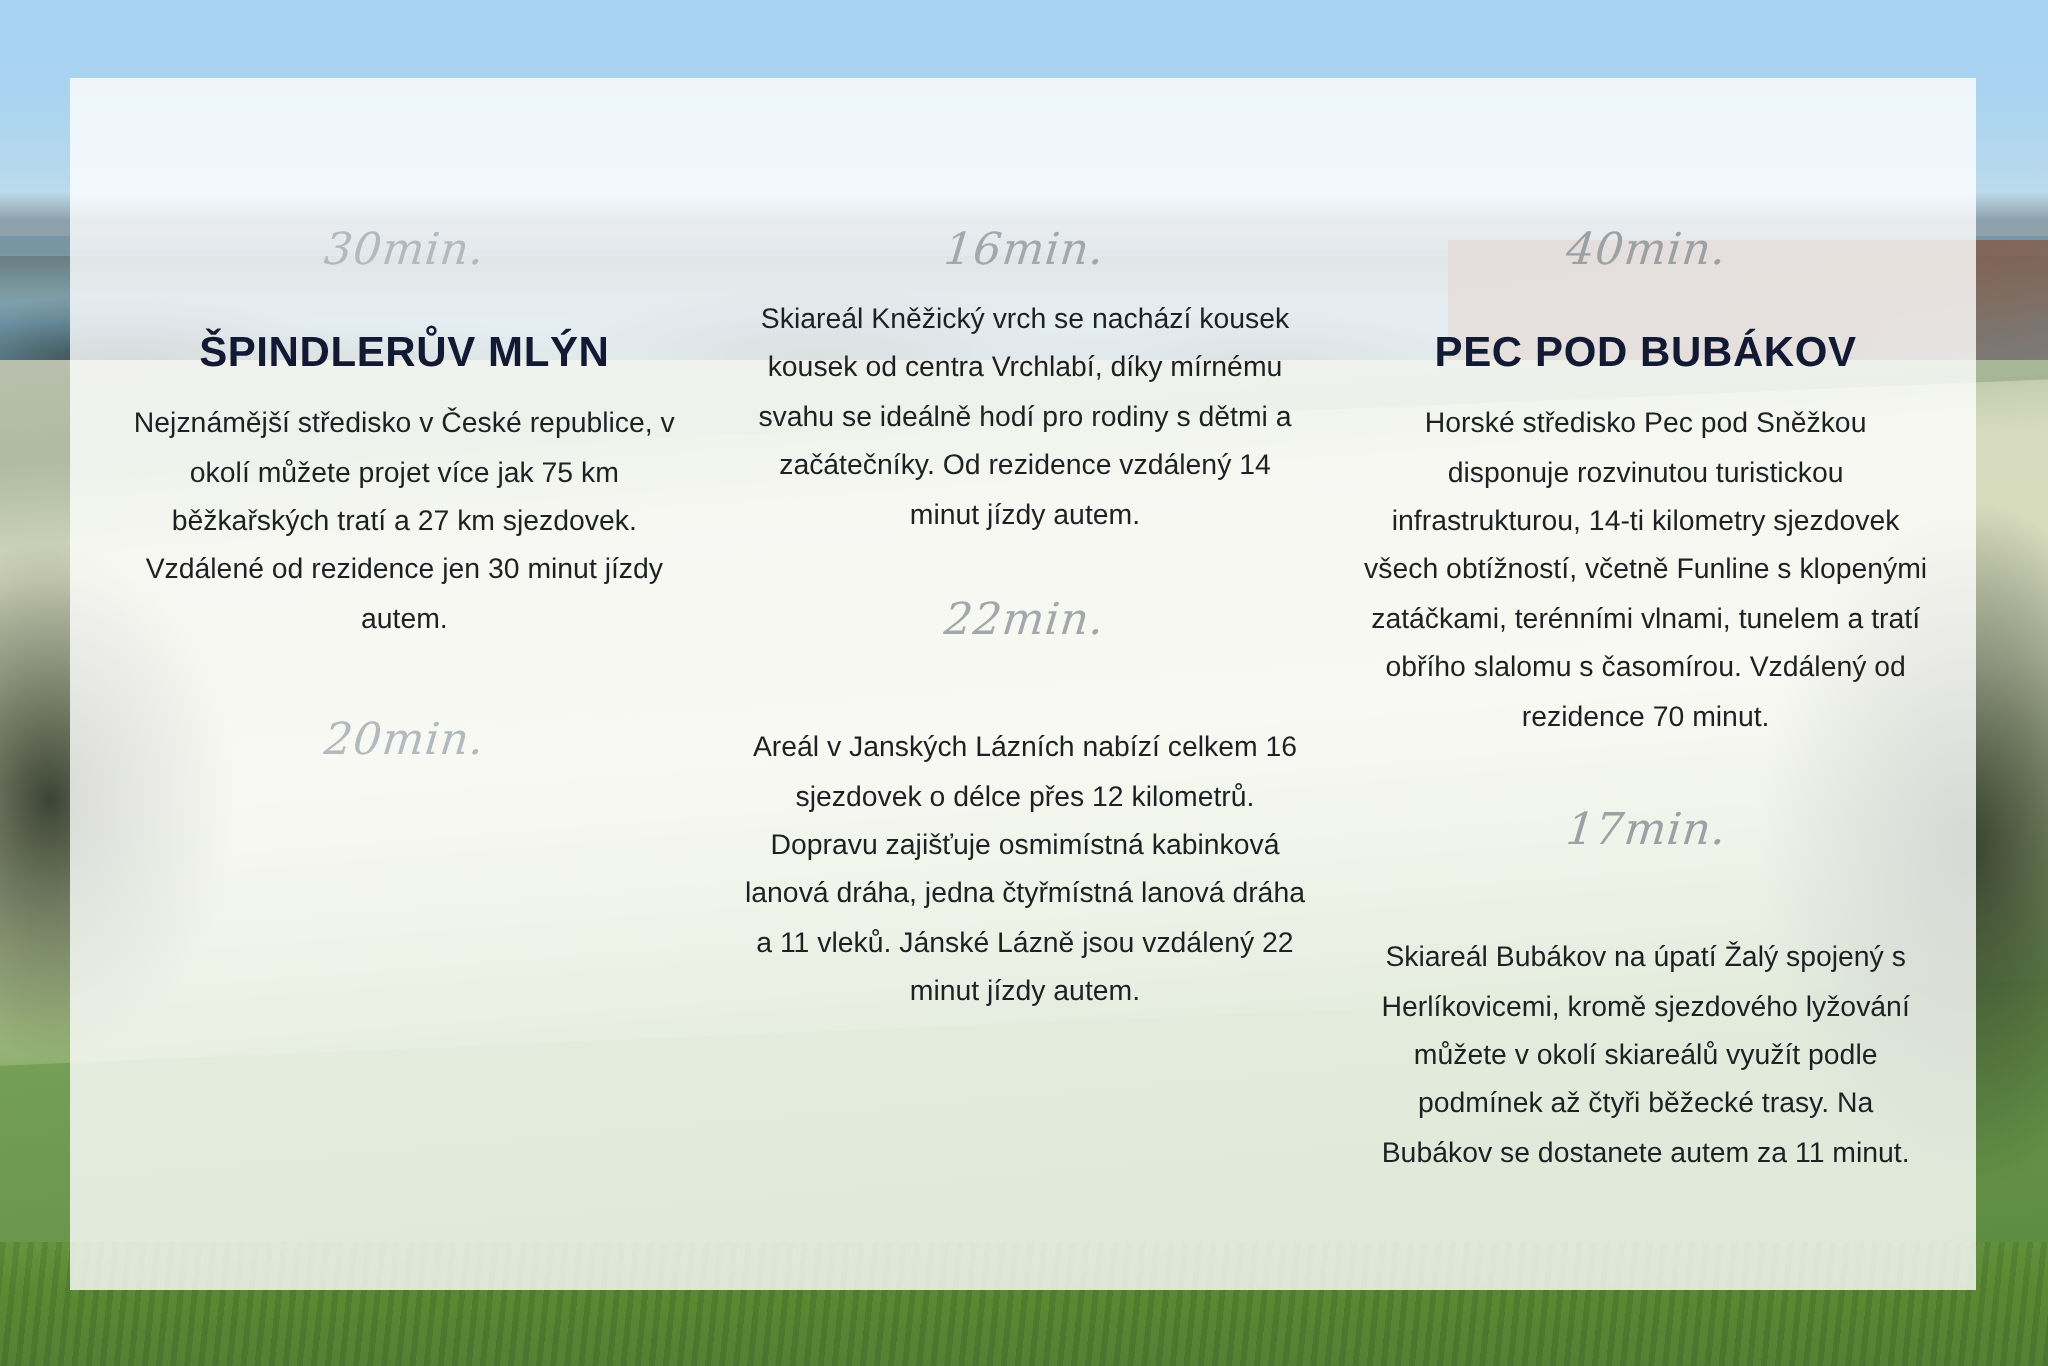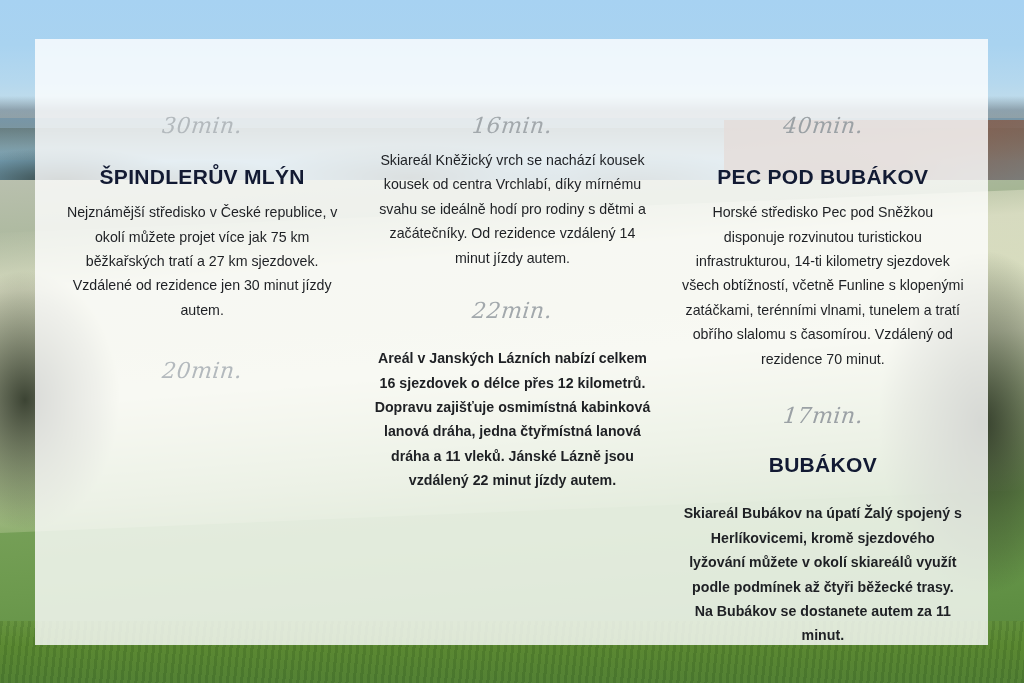--- a/index.html
+++ b/index.html
@@ -202,21 +202,21 @@
     color: #1e2024;
   }
 
   
   .slot-a .duration      { margin-top: 62px; }
   .slot-a .resort-title  { margin-top: 28px; }
   .slot-a .resort-body   { margin-top: 11px; }
 
   .slot-b .duration      { margin-top: 34px; }
   .slot-b .resort-title  { margin-top: 26px; }
-  .slot-b .resort-body   { margin-top: 24px; font-weight: bold; }
+  .slot-b .resort-body   { margin-top: 40px; }
 
   
   .col-1 .slot-a .duration { margin-top: 62px; }
   .col-1 .slot-b .duration { margin-top: 38px; }
 
   .col-2 .slot-a .duration { margin-top: 62px; }
   .col-2 .slot-a .resort-title { margin-top: 22px; }
   .col-2 .slot-b .duration { margin-top: 30px; }
 
   .col-3 .slot-a .duration { margin-top: 62px; }
@@ -263,19 +263,18 @@
     </div>
 
     <div class="col col-3">
       <div class="resort slot-a">
         <div class="duration">40min.</div>
         <h2 class="resort-title">PEC POD BUBÁKOV</h2>
         <p class="resort-body">Horské středisko Pec pod Sněžkou disponuje rozvinutou turistickou infrastrukturou, 14-ti kilometry sjezdovek všech obtížností, včetně Funline s klopenými zatáčkami, terénními vlnami, tunelem a tratí obřího slalomu s časomírou. Vzdálený od rezidence 70 minut.</p>
       </div>
       <div class="resort slot-b">
         <div class="duration">17min.</div>
-        <h2 class="resort-title">BUBÁKOV</h2>
         <p class="resort-body">Skiareál Bubákov na úpatí Žalý spojený s Herlíkovicemi, kromě sjezdového lyžování můžete v okolí skiareálů využít podle podmínek až čtyři běžecké trasy. Na Bubákov se dostanete autem za 11 minut.</p>
       </div>
     </div>
 
   </div>
 </div>
 
 </body></html>

